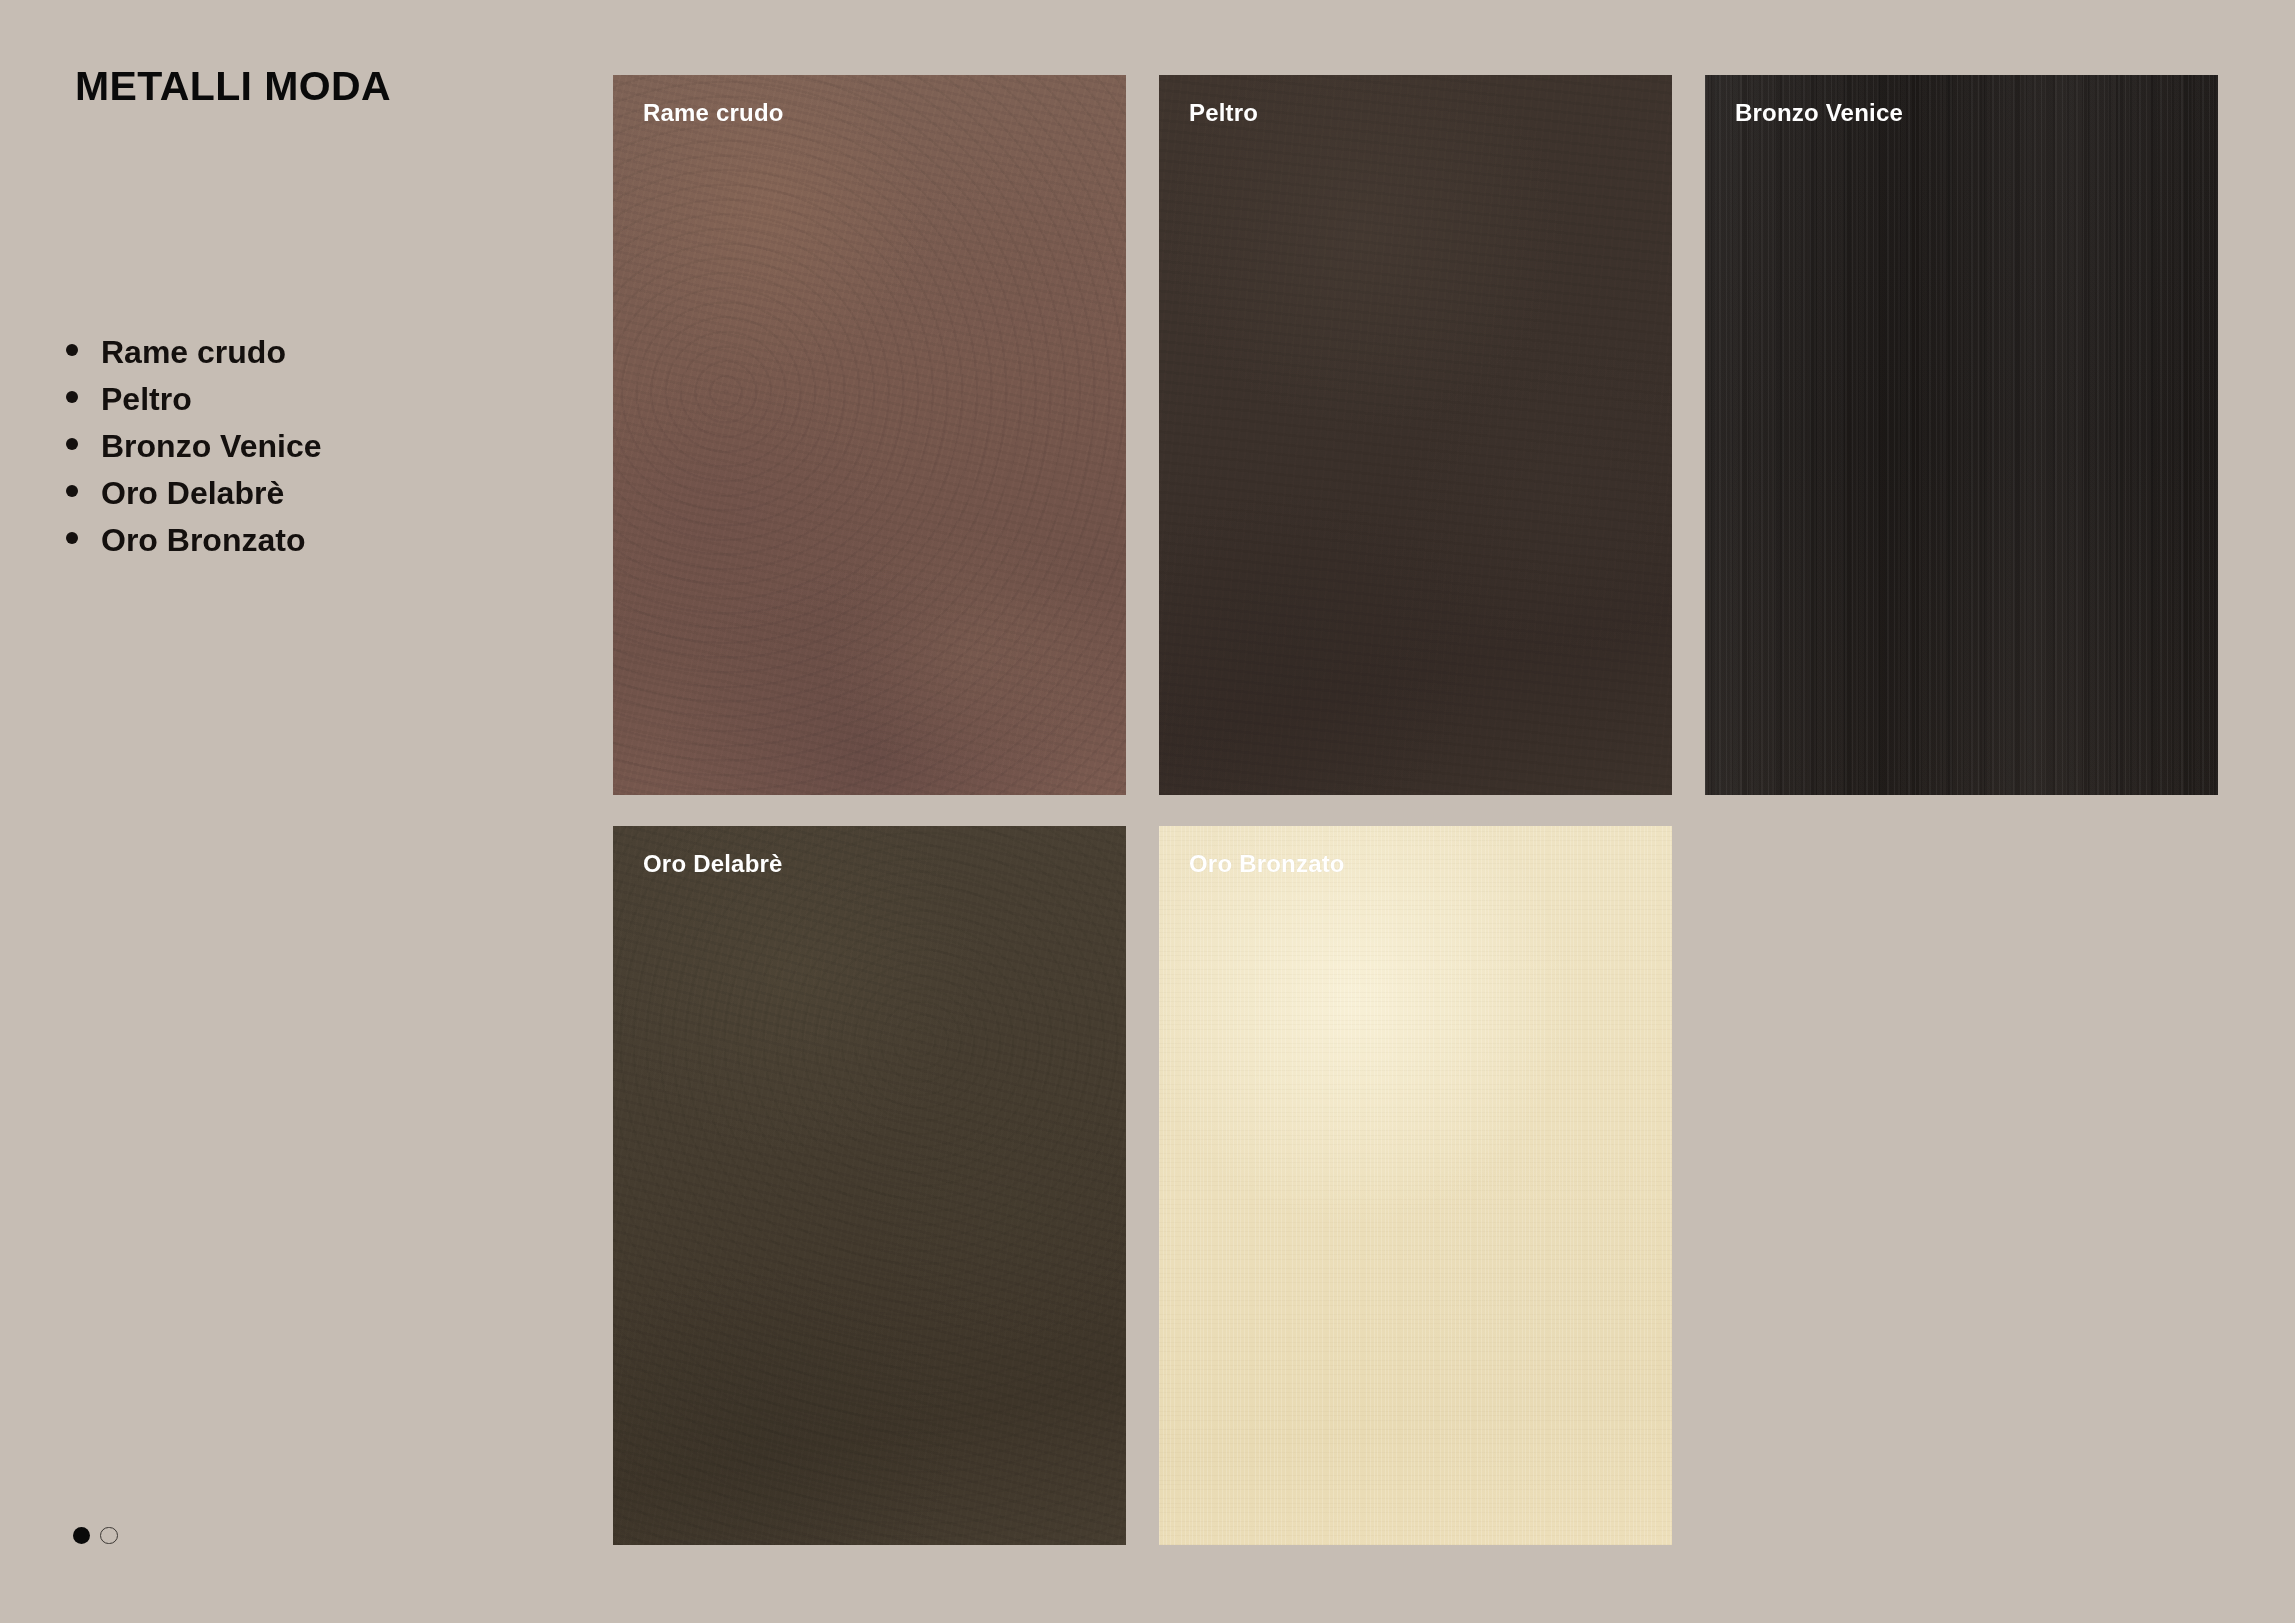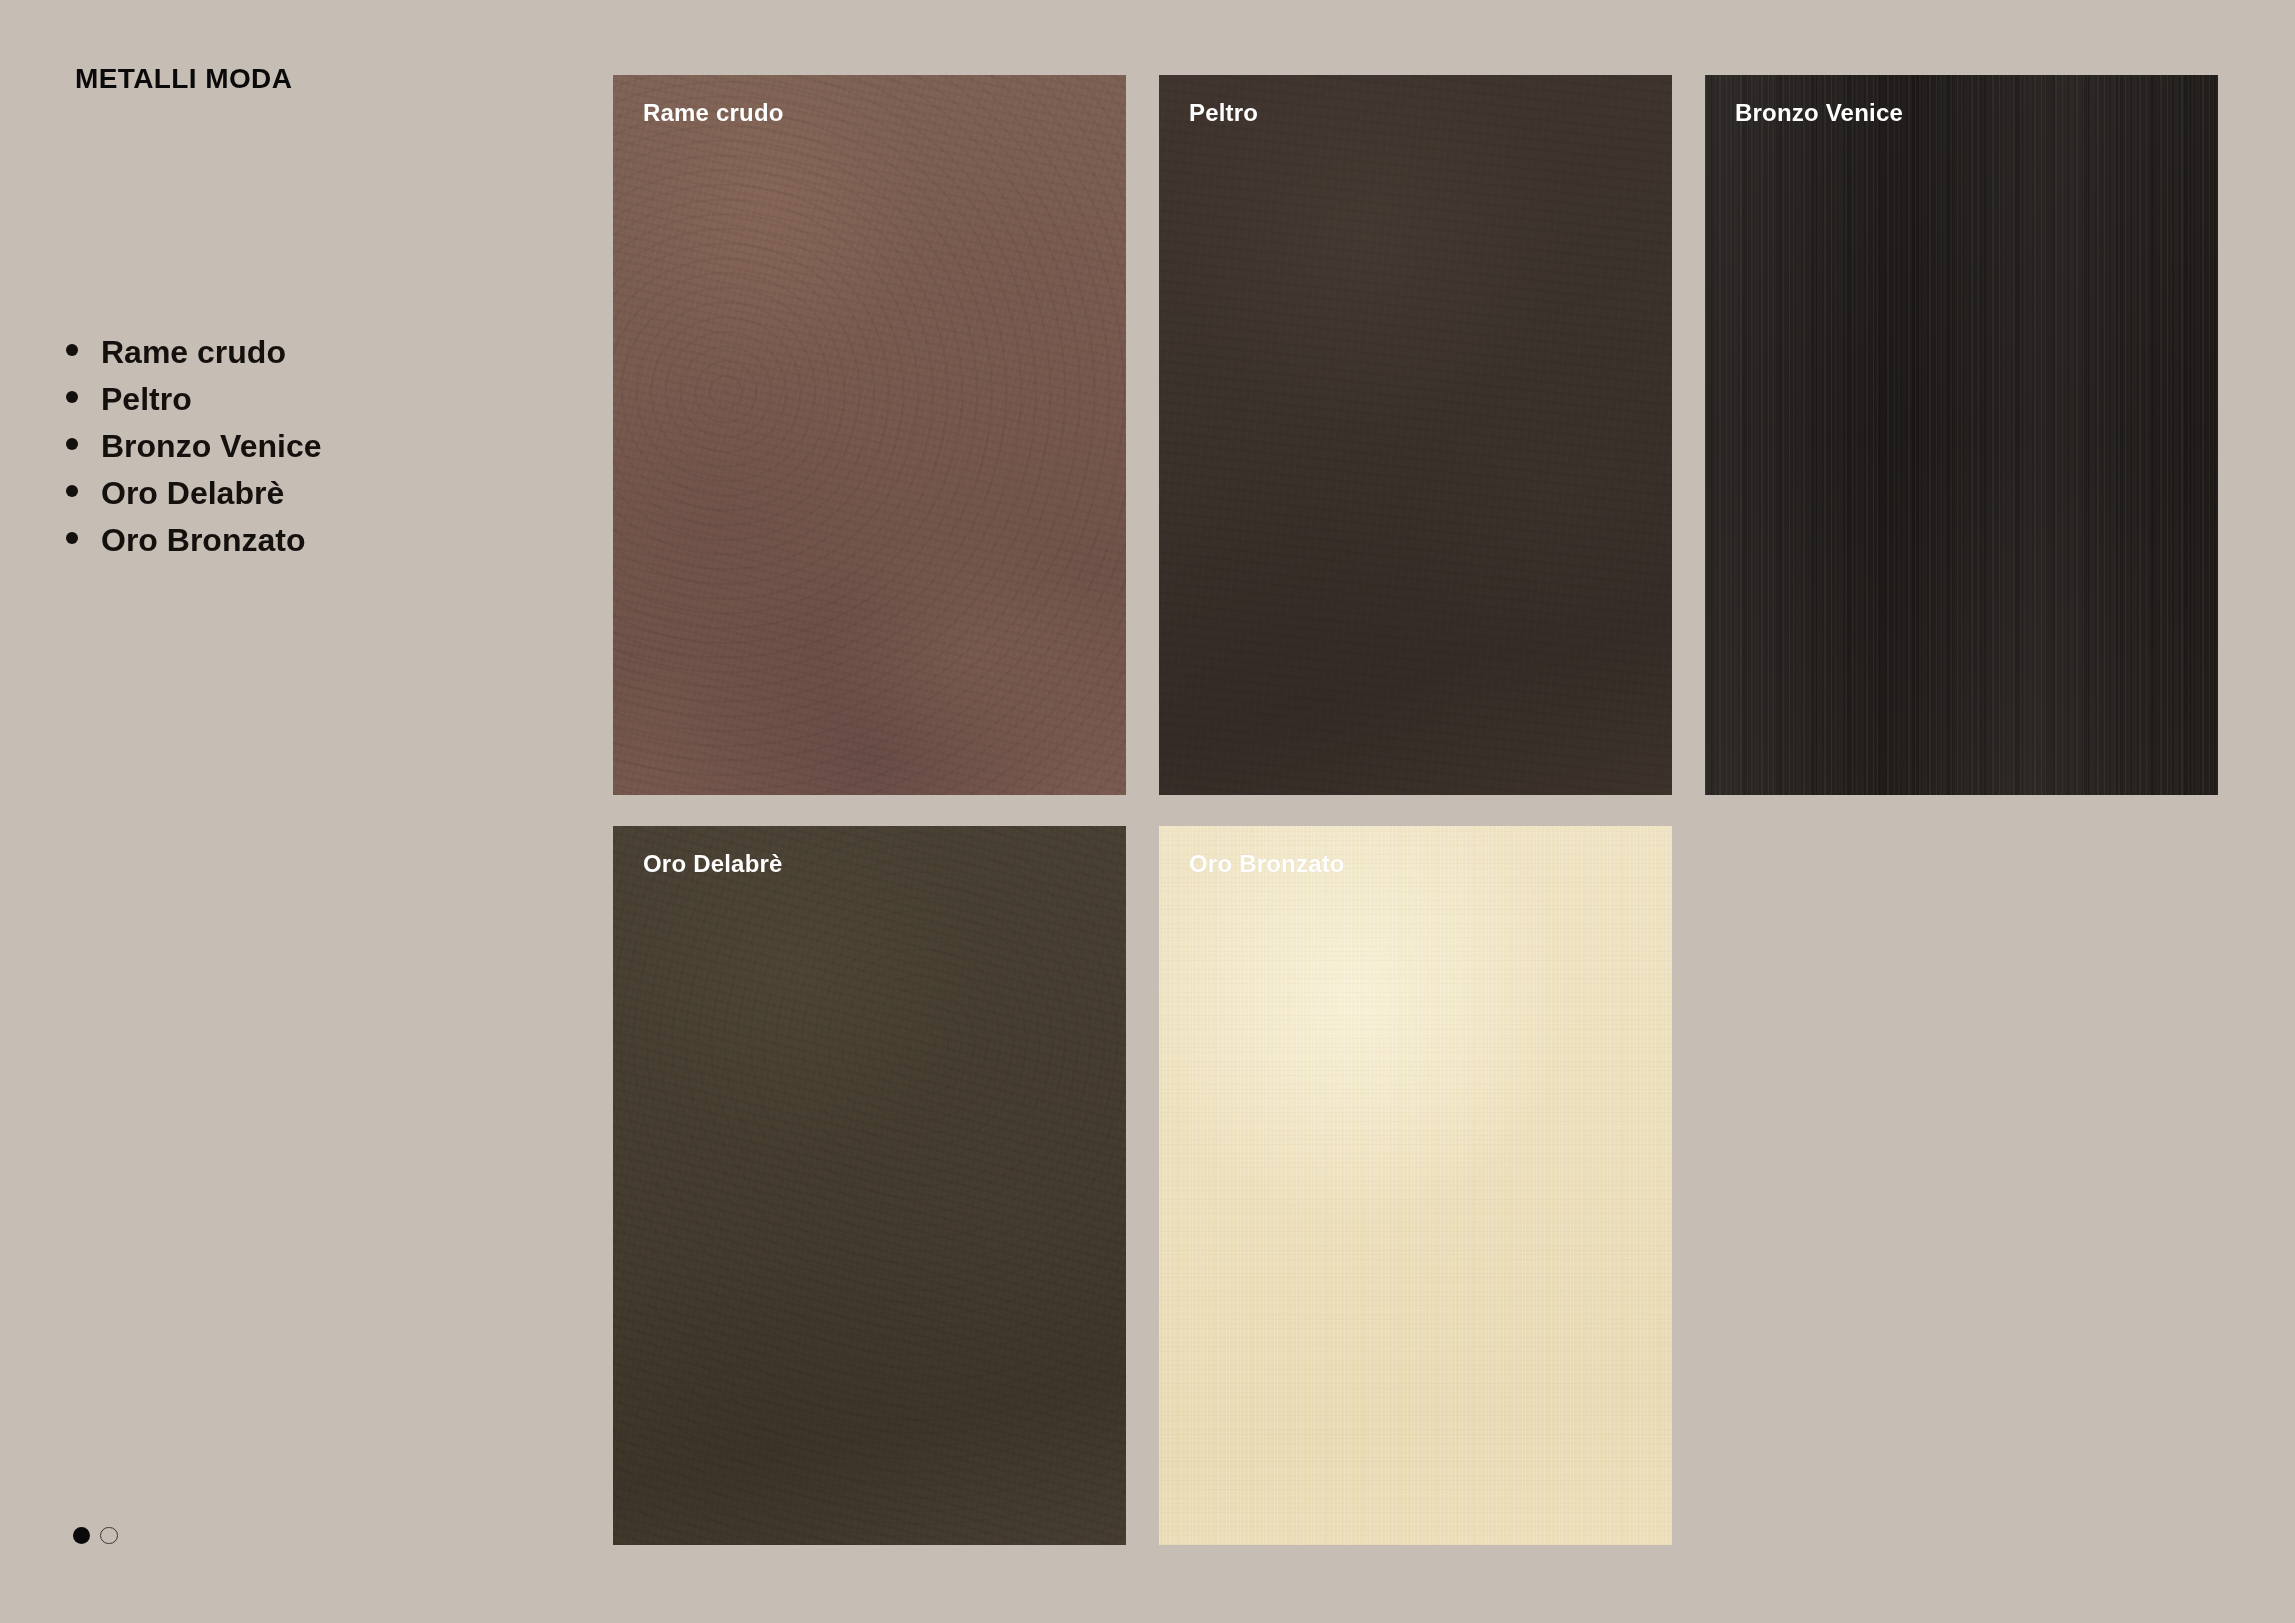--- a/index.html
+++ b/index.html
@@ -27,21 +27,21 @@
     left: 0;
     top: 0;
     width: 606px;
     height: 1624px;
   }
 
   .slide-title {
     position: absolute;
     left: 75px;
     top: 64px;
-    font-size: 28px;
+    font-size: 41px;
     font-weight: bold;
     letter-spacing: 0.4px;
     color: #0a0a0a;
     line-height: 1.1;
   }
 
   .finish-list {
     position: absolute;
     left: 66px;
     top: 329px;

